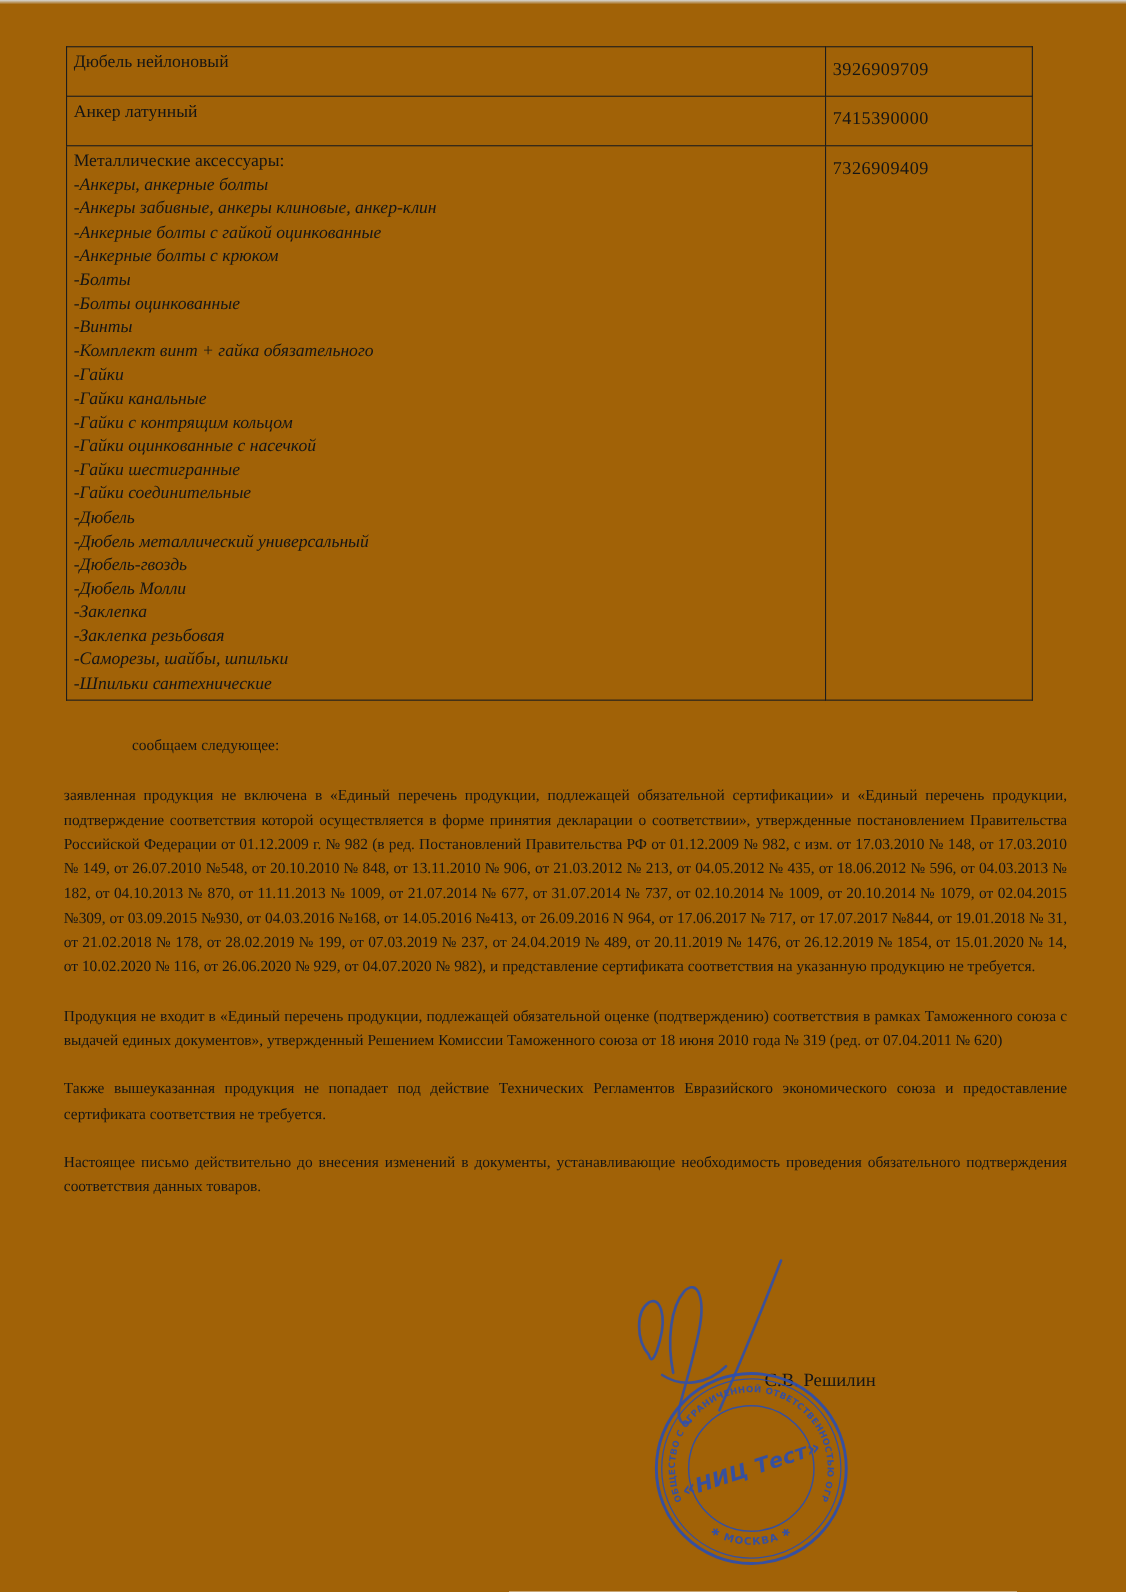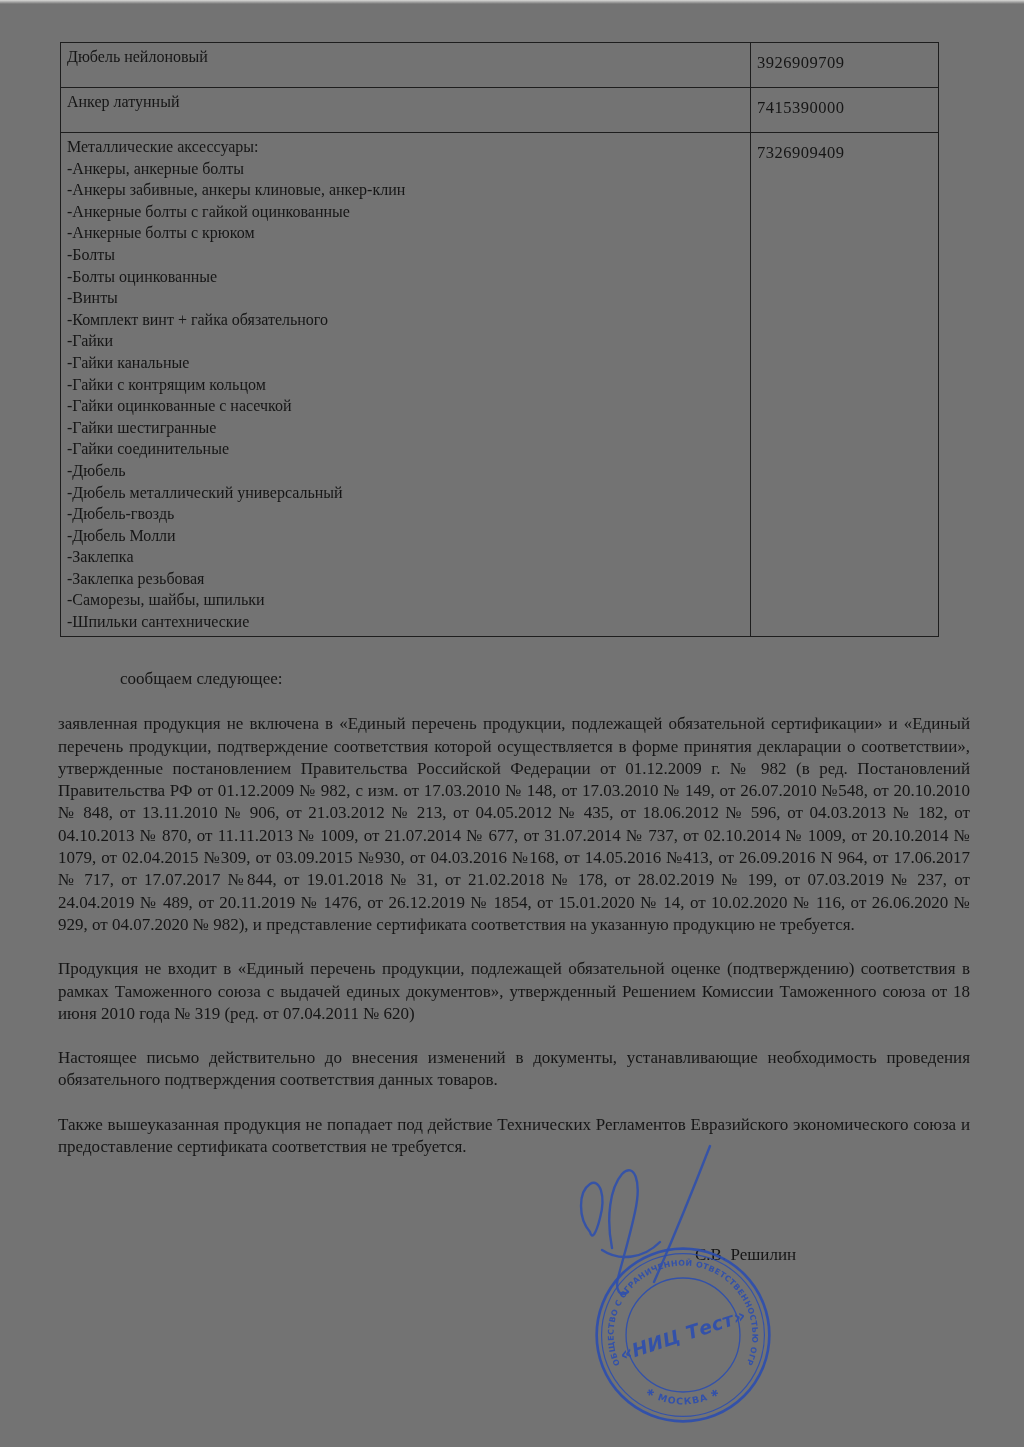--- a/index.html
+++ b/index.html
@@ -1,21 +1,21 @@
 <!DOCTYPE html>
 <html><head>
 <meta charset="utf-8">
 <style>
   * { margin: 0; padding: 0; box-sizing: border-box; }
   html, body { background: #ffffff; }
   .page {
     position: relative;
     width: 1024px;
     height: 1447px;
-    background: #737373;
+    background: #a16207;
     overflow: hidden;
     font-family: "Liberation Serif", serif;
     color: #151515;
   }
   .scan-edge {
     position: absolute; left: 0; top: 0; width: 100%; height: 4px;
     background: linear-gradient(#d8d8d6, rgba(255,255,255,0));
   }
   
   .goods-table {
@@ -32,25 +32,25 @@
     padding: 3px 5px 3px 6px;
   }
   .goods-table td.name-cell { width: 690px; }
   .goods-table td.code-cell {
     width: 188px;
     padding-top: 9px;
     font-size: 16.5px;
     letter-spacing: 0.5px;
   }
   .goods-table tr.short-row td { height: 45px; }
-  .item-lines div { white-space: nowrap; }
+  .item-lines div { white-space: nowrap; font-style: italic; }
   
   .body-text {
     position: absolute; left: 58px; top: 668px; width: 912px;
-    font-size: 17px;
+    font-size: 14px;
     line-height: 22.3px;
   }
   .intro-line { margin: 0 0 23px 62px; }
   .body-text p.para { text-align: justify; margin-bottom: 22px; }
   
   .sign-row {
     position: absolute; left: 58px; top: 1243px; width: 912px; height: 26px;
     font-size: 16.5px;
     z-index: 1;
   }
@@ -133,22 +133,22 @@
         </td>
         <td class="code-cell">7326909409</td>
       </tr>
     </tbody>
   </table>
 
   <div class="body-text">
     <p class="intro-line">сообщаем следующее:</p>
     <p class="para">заявленная продукция не включена в «Единый перечень продукции, подлежащей обязательной сертификации» и «Единый перечень продукции, подтверждение соответствия которой осуществляется в форме принятия декларации о соответствии», утвержденные постановлением Правительства Российской Федерации от 01.12.2009 г. № 982 (в ред. Постановлений Правительства РФ от 01.12.2009 № 982, с изм. от 17.03.2010 № 148, от 17.03.2010 № 149, от 26.07.2010 №548, от 20.10.2010 № 848, от 13.11.2010 № 906, от 21.03.2012 № 213, от 04.05.2012 № 435, от 18.06.2012 № 596, от 04.03.2013 № 182, от 04.10.2013 № 870, от 11.11.2013 № 1009, от 21.07.2014 № 677, от 31.07.2014 № 737, от 02.10.2014 № 1009, от 20.10.2014 № 1079, от 02.04.2015 №309, от 03.09.2015 №930, от 04.03.2016 №168, от 14.05.2016 №413, от 26.09.2016 N 964, от 17.06.2017 № 717, от 17.07.2017 №844, от 19.01.2018 № 31, от 21.02.2018 № 178, от 28.02.2019 № 199, от 07.03.2019 № 237, от 24.04.2019 № 489, от 20.11.2019 № 1476, от 26.12.2019 № 1854, от 15.01.2020 № 14, от 10.02.2020 № 116, от 26.06.2020 № 929, от 04.07.2020 № 982), и представление сертификата соответствия на указанную продукцию не требуется.</p>
     <p class="para">Продукция не входит в «Единый перечень продукции, подлежащей обязательной оценке (подтверждению) соответствия в рамках Таможенного союза с выдачей единых документов», утвержденный Решением Комиссии Таможенного союза от 18 июня 2010 года № 319 (ред. от 07.04.2011 № 620)</p>
+    <p class="para">Также вышеуказанная продукция не попадает под действие Технических Регламентов Евразийского экономического союза и предоставление сертификата соответствия не требуется.</p>
     <p class="para">Настоящее письмо действительно до внесения изменений в документы, устанавливающие необходимость проведения обязательного подтверждения соответствия данных товаров.</p>
-    <p class="para">Также вышеуказанная продукция не попадает под действие Технических Регламентов Евразийского экономического союза и предоставление сертификата соответствия не требуется.</p>
   </div>
 
   <div class="sign-row">
     <span class="sign-name">С.В. Решилин</span>
   </div>
 
   <div class="stamp">
     <svg viewBox="0 0 200 200">
       <g fill="none" stroke="#2e4fae">
         <circle cx="100" cy="100" r="97" stroke-width="3"></circle>

